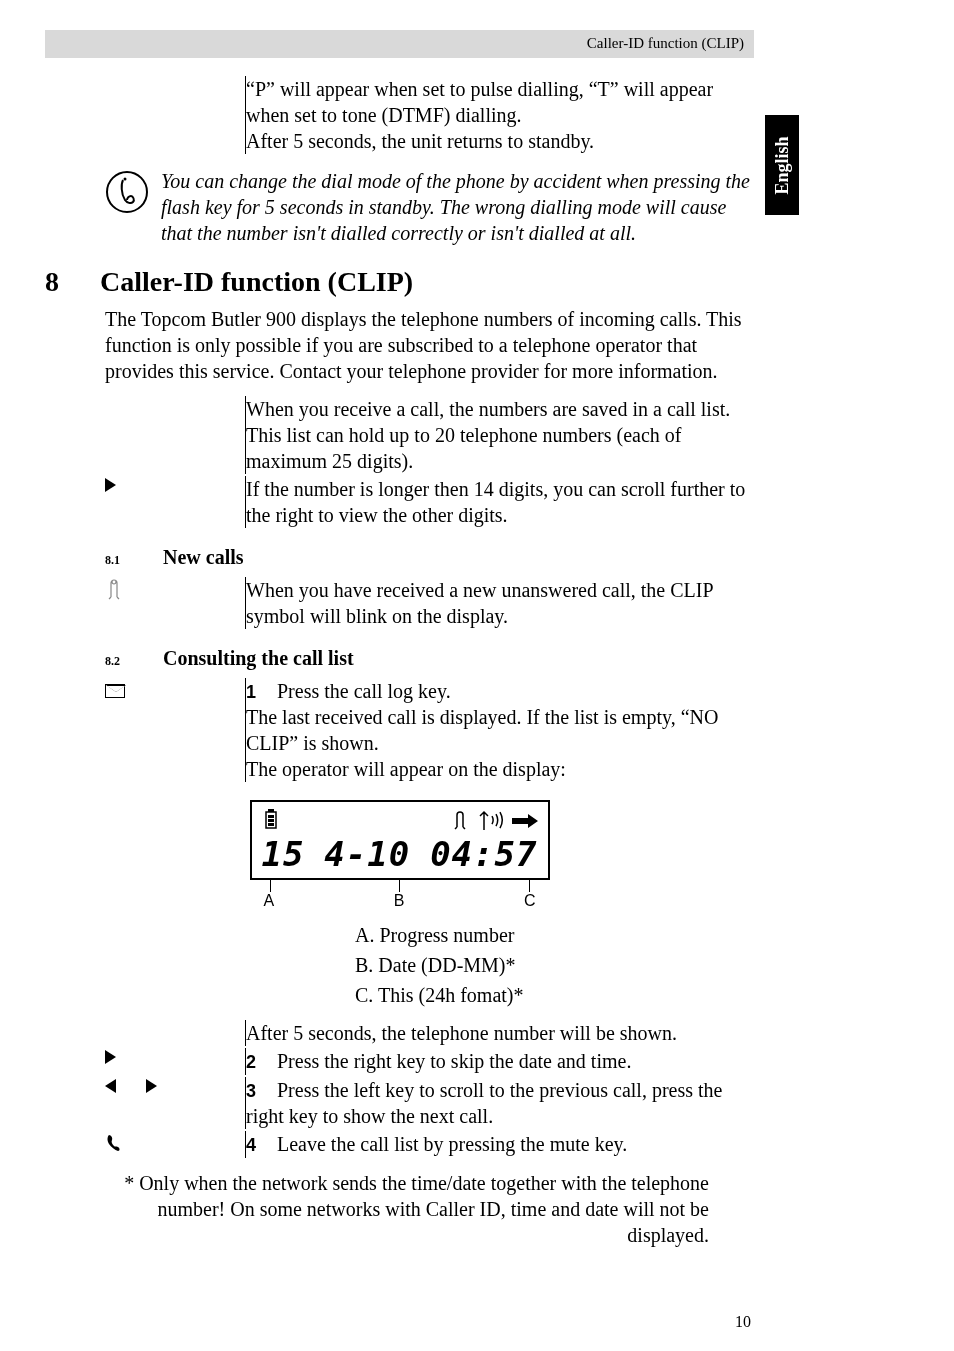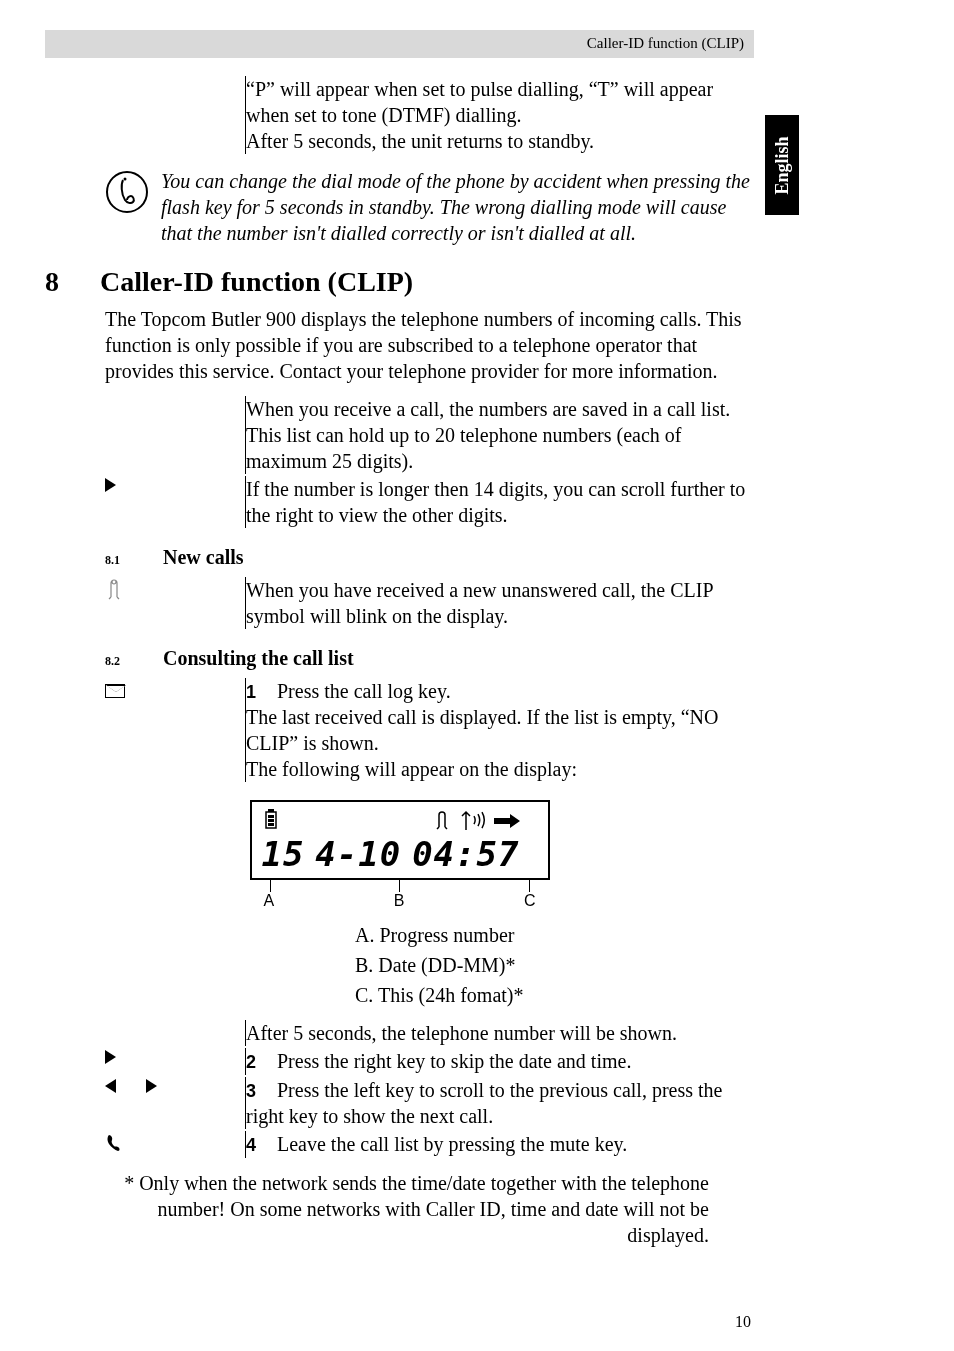--- a/index.html
+++ b/index.html
@@ -19,21 +19,21 @@
   .h1-title { font-size: 28px; font-weight: bold; }
   .intro { font-size: 20px; line-height: 1.3; margin: 0 0 12px 60px; }
   .row { display: flex; margin: 2px 0 2px 60px; }
   .icon-cell { width: 140px; flex-shrink: 0; display: flex; align-items: flex-start; padding-top: 2px; font-size: 18px; }
   .content-cell { border-left: 1.5px solid #000; padding-left: 0; font-size: 20px; line-height: 1.3; flex: 1; }
   .h2-row { display: flex; align-items: baseline; margin: 18px 0 8px 60px; }
   .h2-num { font-size: 12px; font-weight: bold; width: 58px; }
   .h2-title { font-size: 20px; font-weight: bold; }
   .step-num { font-family: Arial, Helvetica, sans-serif; font-weight: bold; font-size: 18px; display: inline-block; width: 26px; }
   .display-box { margin: 18px auto 10px auto; width: 300px; }
-  .display-frame { border: 2px solid #000; padding: 6px 28px 4px 10px; position: relative; }
+  .display-frame { border: 2px solid #000; padding: 6px 10px 4px 10px; position: relative; }
   .disp-row1 { display: flex; justify-content: space-between; align-items: center; height: 26px; }
   .disp-row2 { font-family: "Courier New", monospace; font-weight: bold; font-size: 34px; letter-spacing: 1px; display: flex; justify-content: space-between; }
   .tick-row { display: flex; justify-content: space-between; margin: 0 20px; }
   .tick { width: 1px; height: 12px; background: #000; }
   .label-row { display: flex; justify-content: space-between; margin: 0 14px; font-family: Arial, sans-serif; font-size: 16px; }
   .legend { margin: 10px 0 10px 310px; font-size: 20px; line-height: 1.5; }
   .footnote { font-size: 20px; line-height: 1.3; margin: 12px 45px 0 60px; text-align: right; }
   .pagenum { position: absolute; right: 48px; bottom: 20px; font-size: 16px; }
   .envelope { display: inline-block; width: 20px; height: 14px; border: 1.5px solid #000; position: relative; margin-top: 4px; }
   .envelope::after { content: ""; position: absolute; left: 0; top: 0; width: 0; height: 0; border-left: 10px solid transparent; border-right: 10px solid transparent; border-top: 7px solid #000; }
@@ -114,21 +114,21 @@
   <div class="row">
     <div class="icon-cell">
       <span class="envelope"></span>
     </div>
     <div class="content-cell">
       <div>
         <span class="step-num">1</span>
         <span>Press the call log key.</span>
       </div>
       <div>The last received call is displayed. If the list is empty, “NO CLIP” is shown.</div>
-      <div>The following will appear on the display:</div>
+      <div>The operator will appear on the display:</div>
     </div>
   </div>
 
   <div class="display-box">
     <div class="display-frame">
       <div class="disp-row1">
         <span>
           <svg width="18" height="22" viewBox="0 0 18 22">
               <rect x="4" y="4" width="10" height="16" fill="none" stroke="#000" stroke-width="1.5"></rect>
               <rect x="6" y="1" width="6" height="3" fill="#000"></rect>

